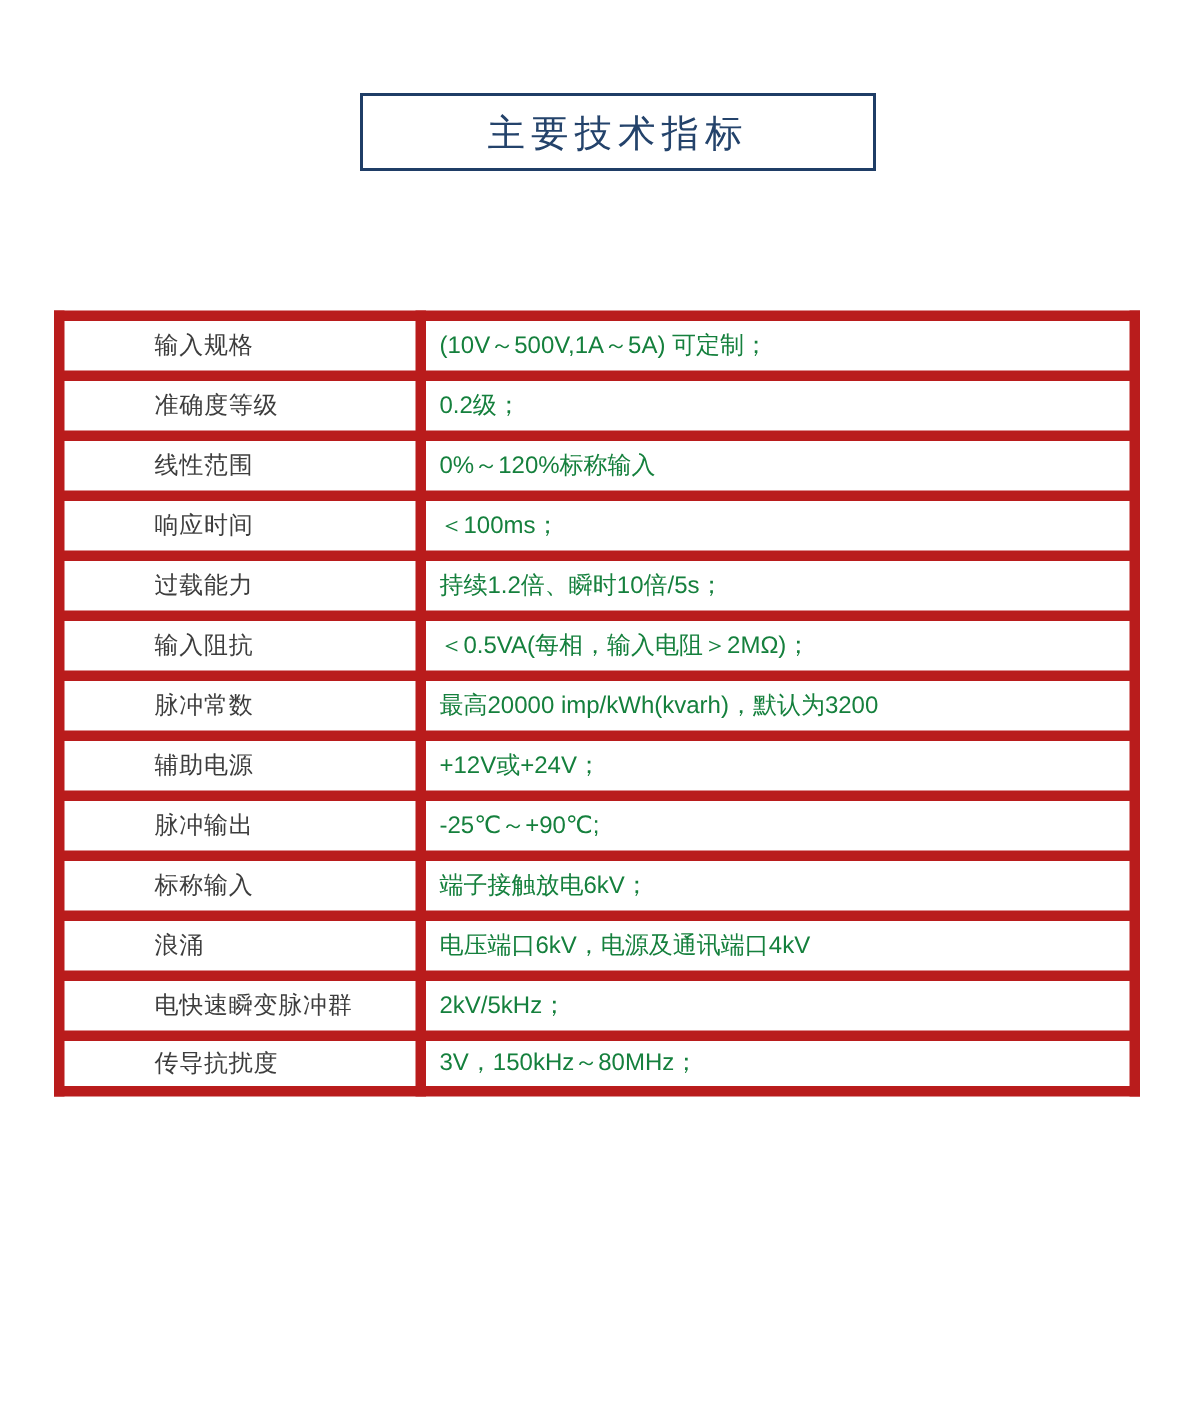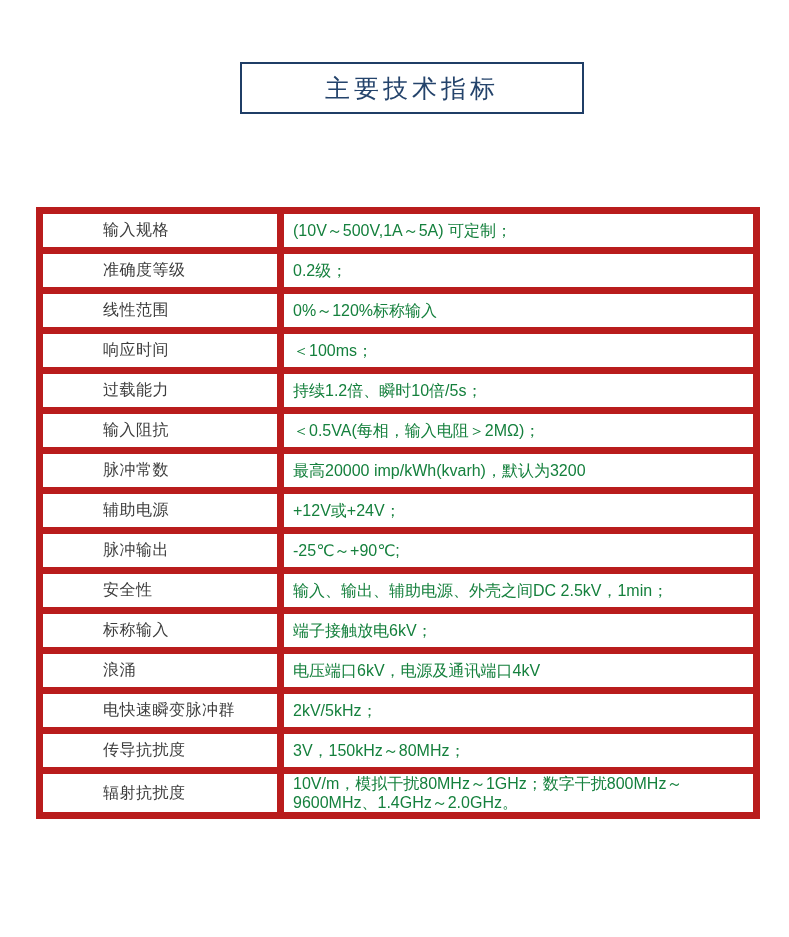--- a/index.html
+++ b/index.html
@@ -115,24 +115,20 @@
   <tr>
     <td class="label">辅助电源</td>
     <td class="value">+12V或+24V；</td>
   </tr>
 
   <tr>
     <td class="label">脉冲输出</td>
     <td class="value">-25℃～+90℃;</td>
   </tr>
 
-  <tr>
-    <td class="label">安全性</td>
-    <td class="value">输入、输出、辅助电源、外壳之间DC 2.5kV，1min；</td>
-  </tr>
 
   <tr>
     <td class="label">标称输入</td>
     <td class="value">端子接触放电6kV；</td>
   </tr>
 
   <tr>
     <td class="label">浪涌</td>
     <td class="value">电压端口6kV，电源及通讯端口4kV</td>
   </tr>
@@ -140,20 +136,16 @@
   <tr>
     <td class="label">电快速瞬变脉冲群</td>
     <td class="value">2kV/5kHz；</td>
   </tr>
 
   <tr>
     <td class="label">传导抗扰度</td>
     <td class="value">3V，150kHz～80MHz；</td>
   </tr>
 
-  <tr>
-    <td class="label">辐射抗扰度</td>
-    <td class="value">10V/m，模拟干扰80MHz～1GHz；数字干扰800MHz～9600MHz、1.4GHz～2.0GHz。</td>
-  </tr>
 </tbody>
   </table>
 
 </div>
 
 </body></html>

